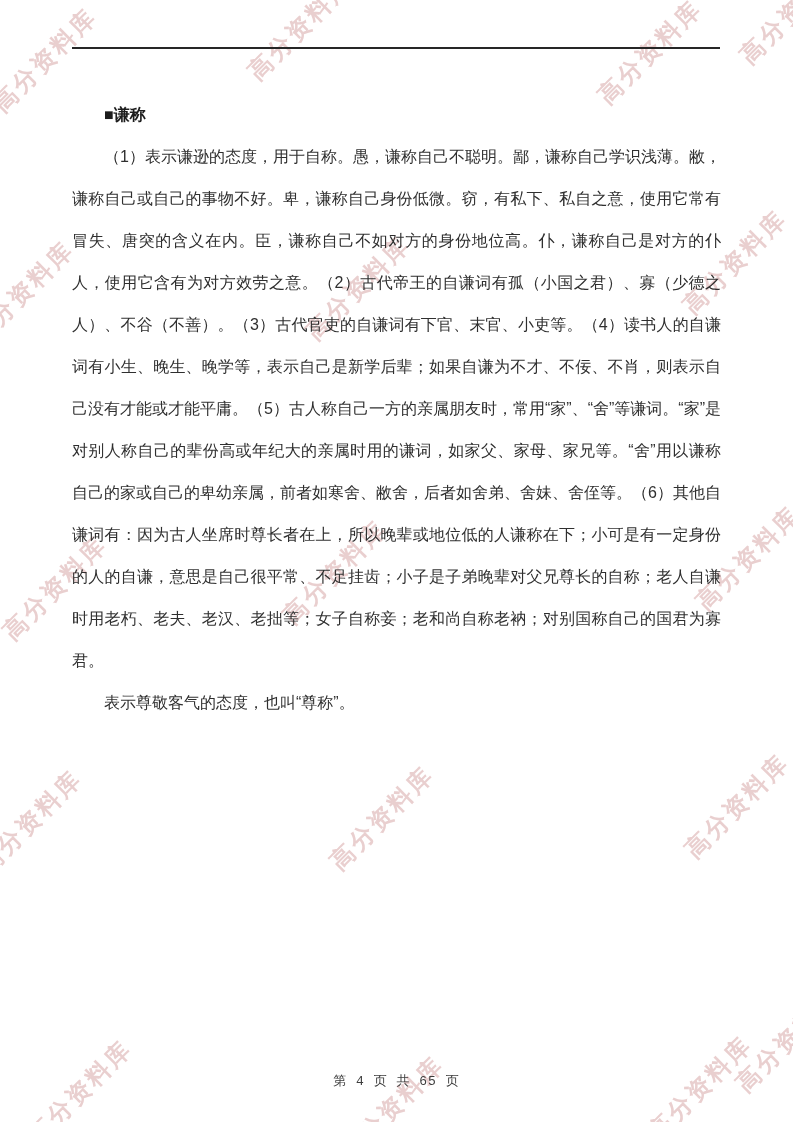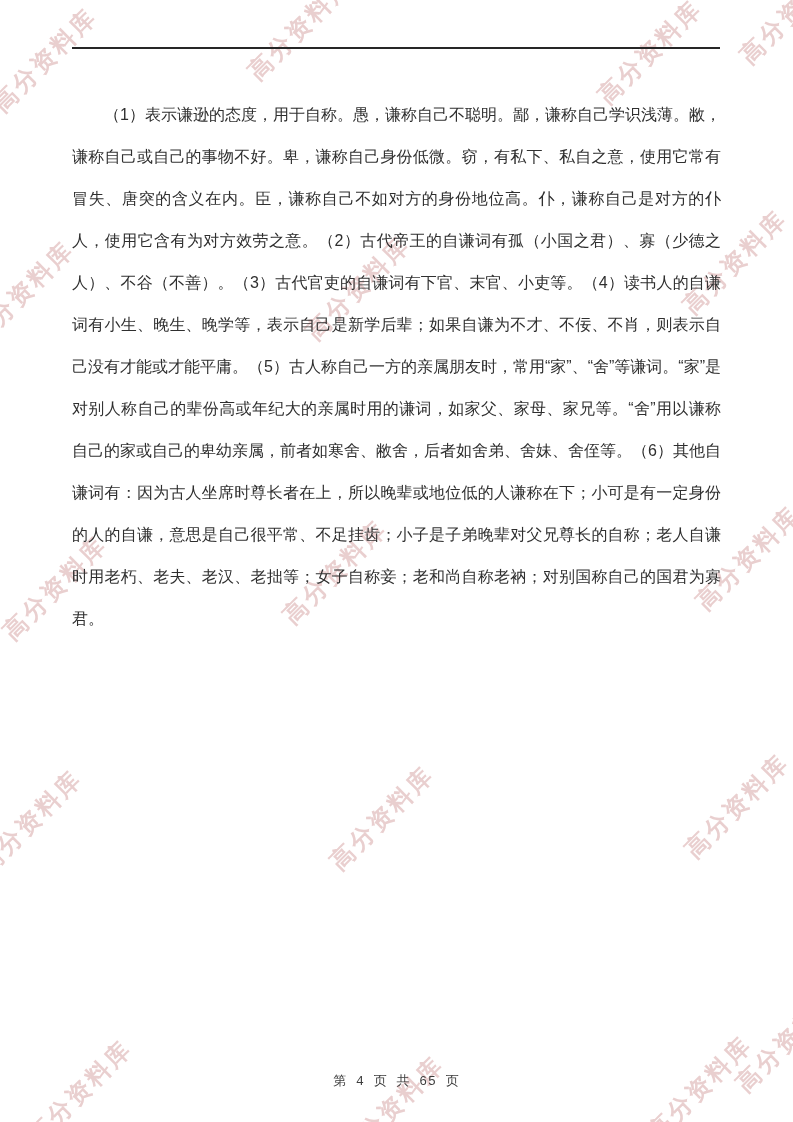--- a/index.html
+++ b/index.html
@@ -99,18 +99,20 @@
       <span class="watermark" style="left: 737px; top: 806px; color: rgb(216, 168, 168);">高分资料库</span>
       <span class="watermark" style="left: 80px; top: 1092px; color: rgb(216, 168, 168);">高分资料库</span>
       <span class="watermark" style="left: 392px; top: 1108px; color: rgb(216, 168, 168);">高分资料库</span>
       <span class="watermark" style="left: 700px; top: 1088px; color: rgb(216, 168, 168);">高分资料库</span>
       <span class="watermark" style="left: 788px; top: 1040px; color: rgb(216, 168, 168);">高分资料库</span>
     </div>
 
   <div class="header-rule"></div>
 
   <div class="content">
+    <h2 class="section-heading">■谦称</h2>
     <p class="body-para">（1）表示谦逊的态度，用于自称。愚，谦称自己不聪明。鄙，谦称自己学识浅薄。敝，谦称自己或自己的事物不好。卑，谦称自己身份低微。窃，有私下、私自之意，使用它常有冒失、唐突的含义在内。臣，谦称自己不如对方的身份地位高。仆，谦称自己是对方的仆人，使用它含有为对方效劳之意。（2）古代帝王的自谦词有孤（小国之君）、寡（少德之人）、不谷（不善）。（3）古代官吏的自谦词有下官、末官、小吏等。（4）读书人的自谦词有小生、晚生、晚学等，表示自己是新学后辈；如果自谦为不才、不佞、不肖，则表示自己没有才能或才能平庸。（5）古人称自己一方的亲属朋友时，常用“家”、“舍”等谦词。“家”是对别人称自己的辈份高或年纪大的亲属时用的谦词，如家父、家母、家兄等。“舍”用以谦称自己的家或自己的卑幼亲属，前者如寒舍、敝舍，后者如舍弟、舍妹、舍侄等。（6）其他自谦词有：因为古人坐席时尊长者在上，所以晚辈或地位低的人谦称在下；小可是有一定身份的人的自谦，意思是自己很平常、不足挂齿；小子是子弟晚辈对父兄尊长的自称；老人自谦时用老朽、老夫、老汉、老拙等；女子自称妾；老和尚自称老衲；对别国称自己的国君为寡君。</p>
+    <p class="body-para">表示尊敬客气的态度，也叫“尊称”。</p>
   </div>
 
   <div class="footer">第 4 页 共 65 页</div>
 
 </div>
 
 </body></html>

